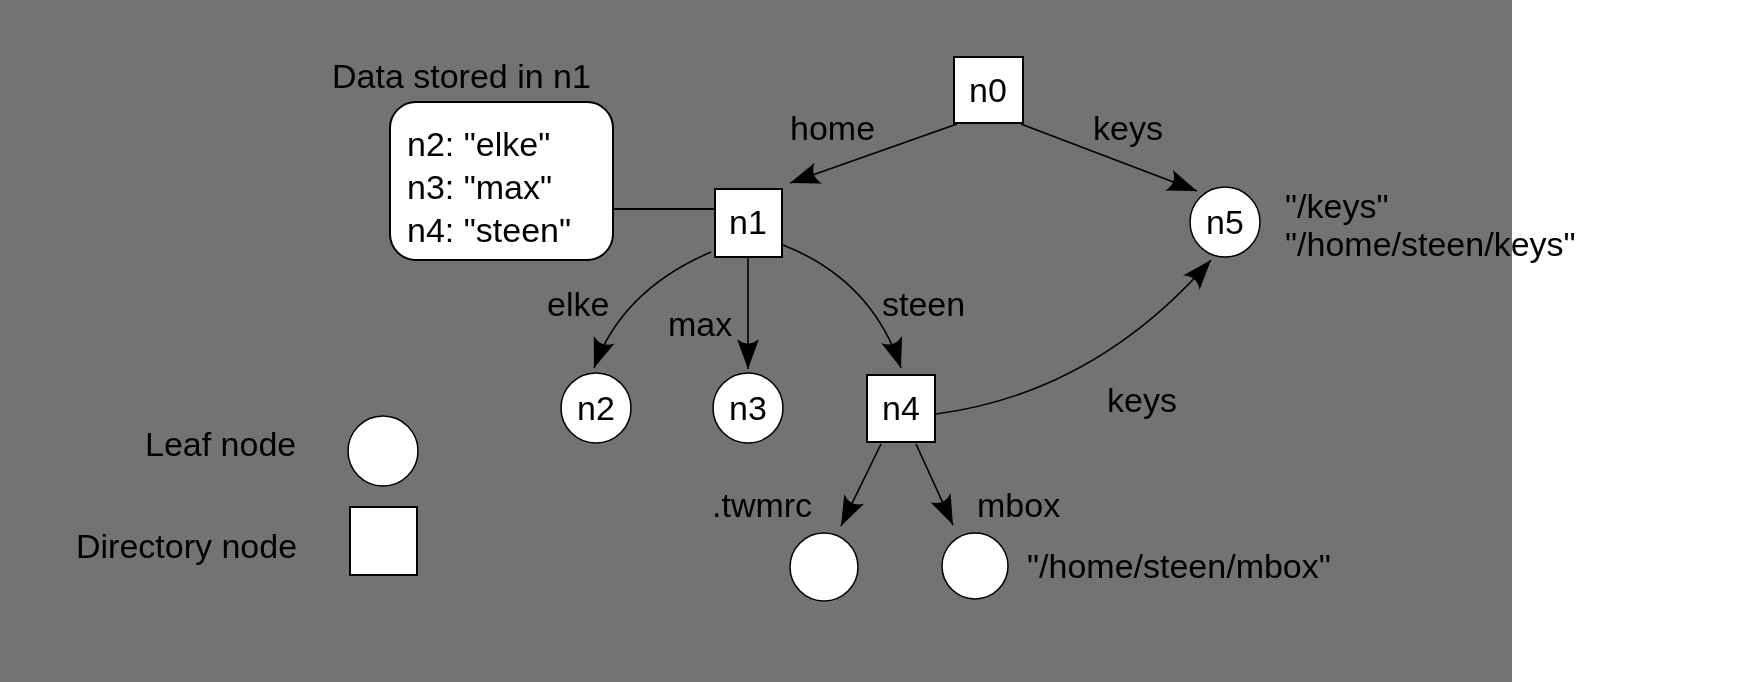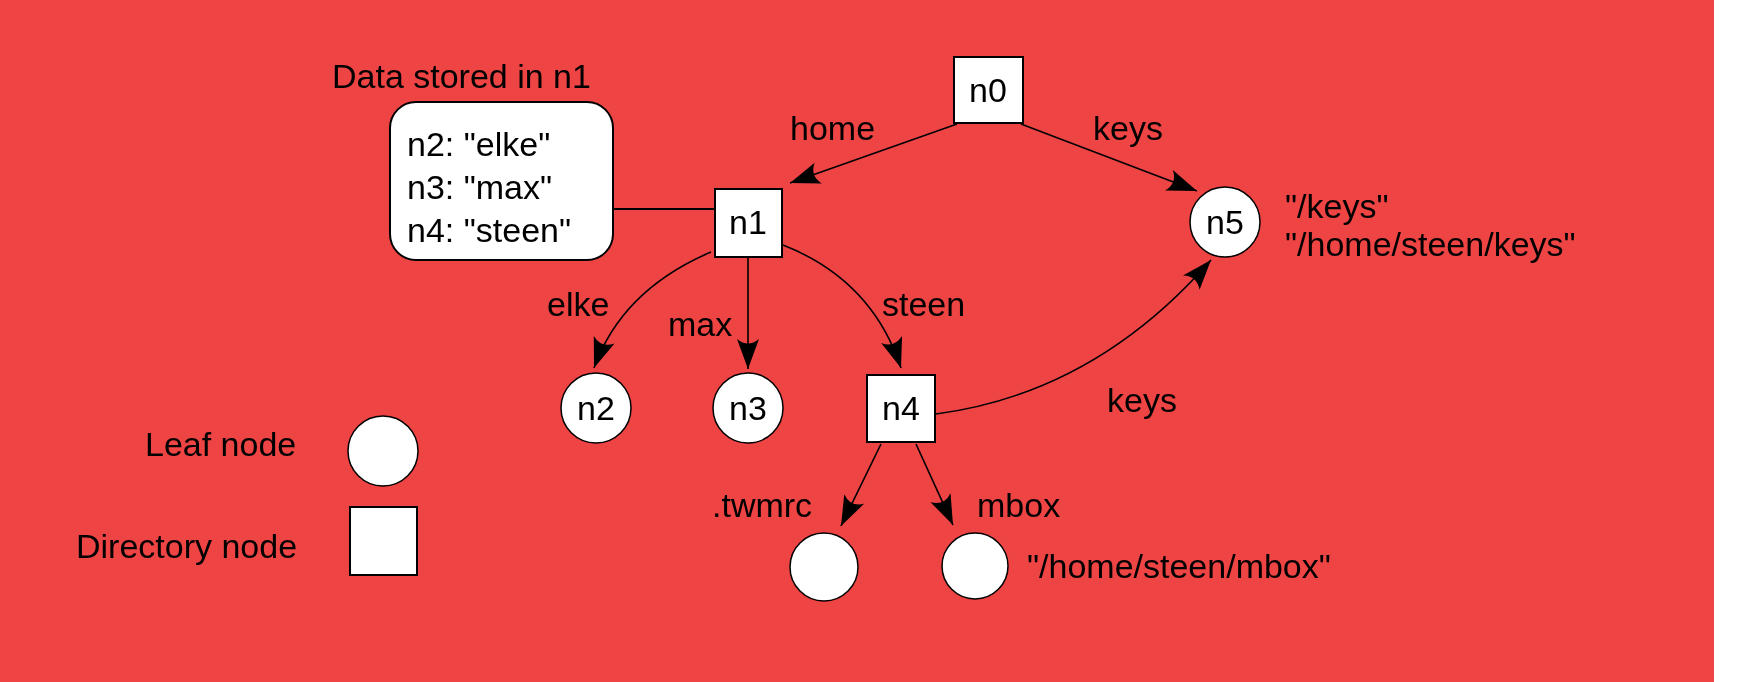--- a/index.html
+++ b/index.html
@@ -5,23 +5,23 @@
   html, body {
     margin: 0;
     padding: 0;
     background: #ffffff;
     width: 1754px;
     height: 682px;
     overflow: hidden;
   }
   .canvas {
     position: relative;
-    width: 1714px;
+    width: 1512px;
     height: 682px;
-    background: #ef4444;
+    background: #737373;
   }
   svg text {
     font-family: "Liberation Sans", "DejaVu Sans", sans-serif;
     font-size: 34px;
     fill: #000000;
   }
   .shape {
     fill: #ffffff;
     stroke: #000000;
     stroke-width: 2px;

